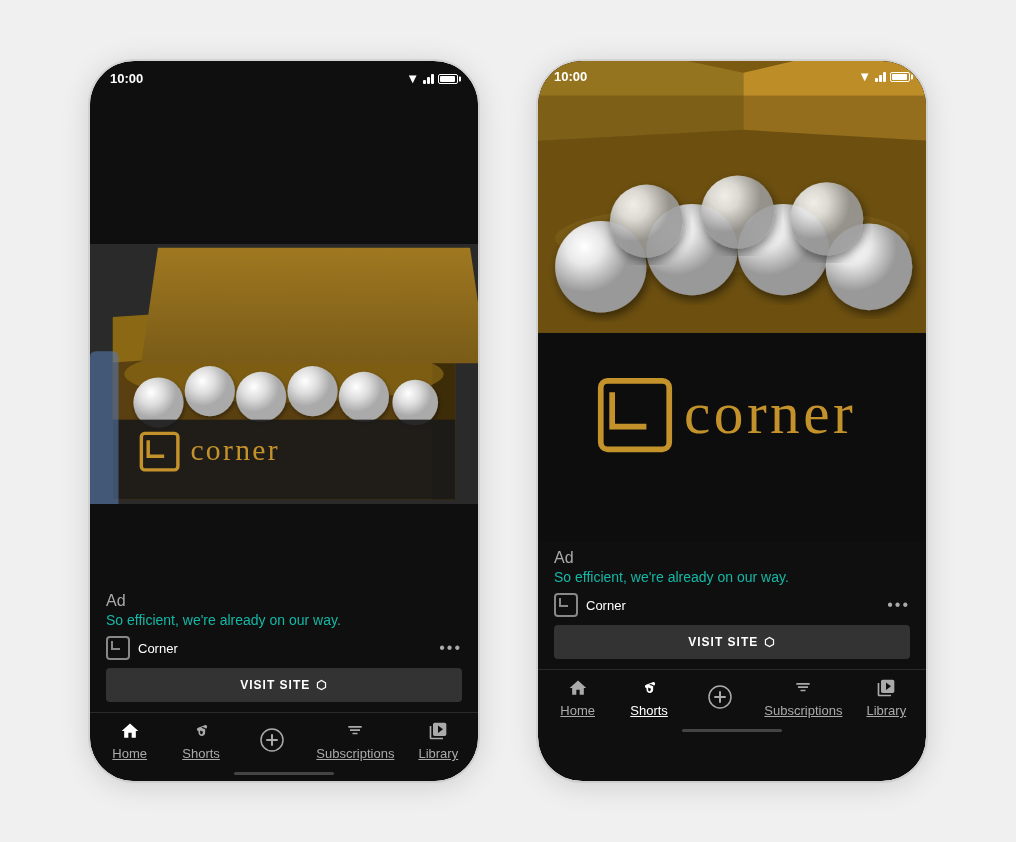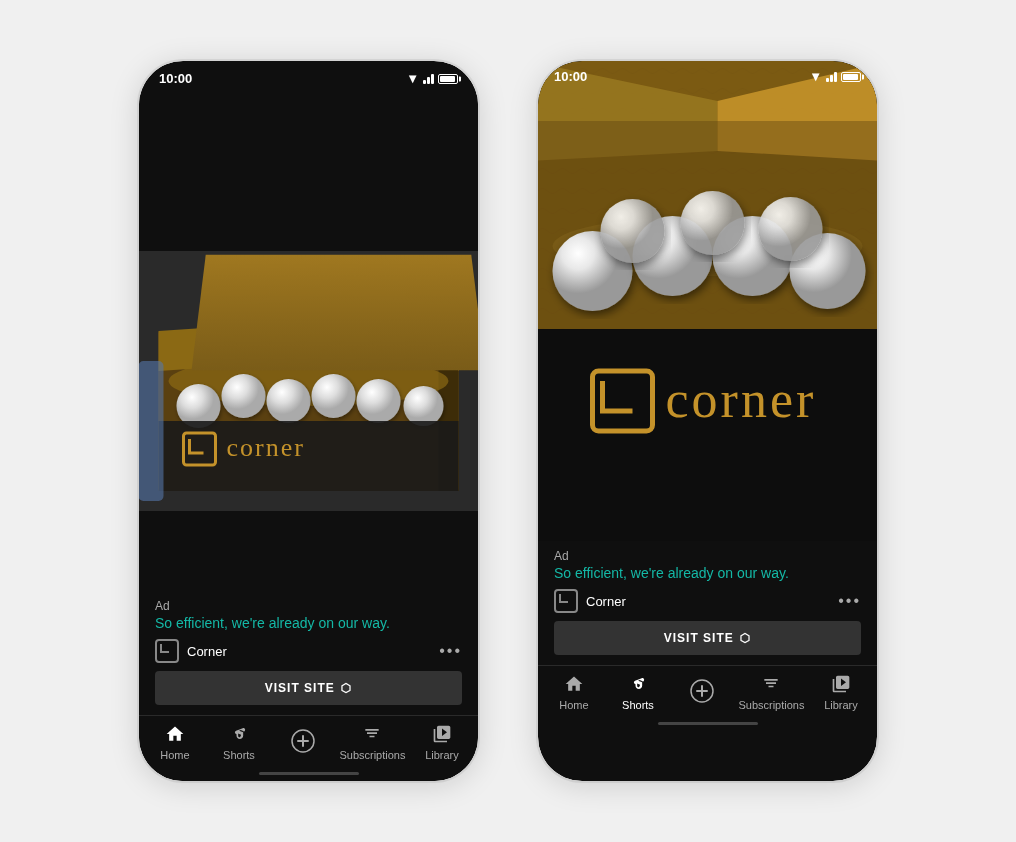--- a/index.html
+++ b/index.html
@@ -13,21 +13,21 @@
       gap: 60px;
       font-family: 'Arial', sans-serif;
       overflow: hidden;
     }
 
     .phone-wrapper {
       position: relative;
     }
 
     .phone-frame {
-      width: 339px;
+      width: 388px;
       height: 720px;
       background: #ffffff;
       border-radius: 44px;
       box-shadow: 0 4px 30px rgba(0,0,0,0.15), 0 0 0 2px #e0e0e0;
       overflow: hidden;
       position: relative;
     }
 
     .phone-screen {
       width: 100%;
@@ -162,21 +162,21 @@
 
     
     .ad-info {
       background: #0f0f0f;
       padding: 8px 16px 6px;
       flex-shrink: 0;
     }
 
     .ad-label {
       color: #aaaaaa;
-      font-size: 12px;
+      font-size: 16px;
       margin-bottom: 2px;
     }
 
     .ad-tagline {
       color: #14b8a6;
       font-size: 14px;
       margin-bottom: 8px;
       font-weight: 400;
     }
 
@@ -270,21 +270,22 @@
     .nav-item.active {
       color: #ffffff;
     }
 
     .nav-icon {
       font-size: 18px;
       line-height: 1;
     }
 
     .nav-label {
-      font-size: 11px;
+      font-size: 13px;
+      text-decoration: underline;
     }
 
     
     .home-indicator {
       height: 16px;
       display: flex;
       align-items: center;
       justify-content: center;
       background: #0f0f0f;
       flex-shrink: 0;

